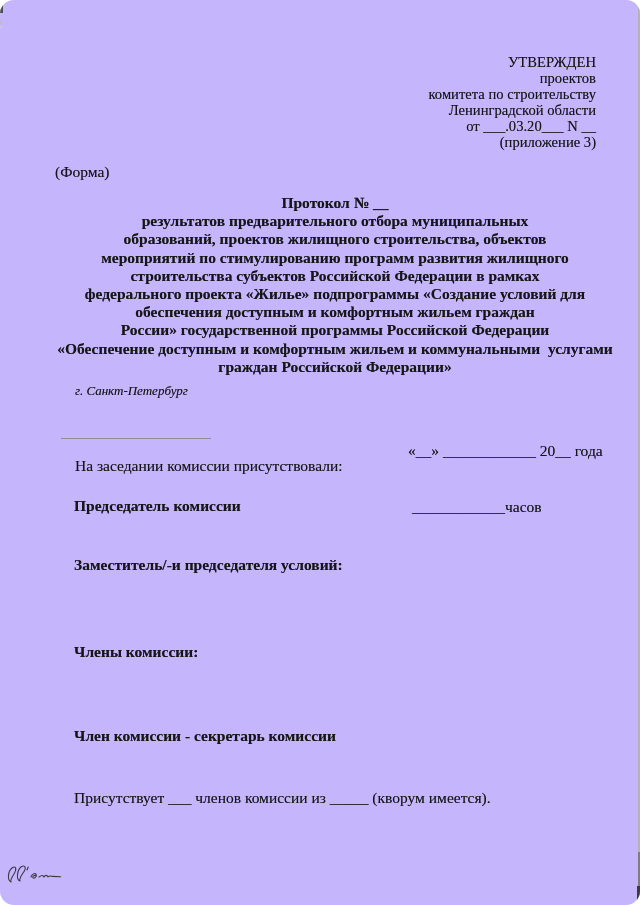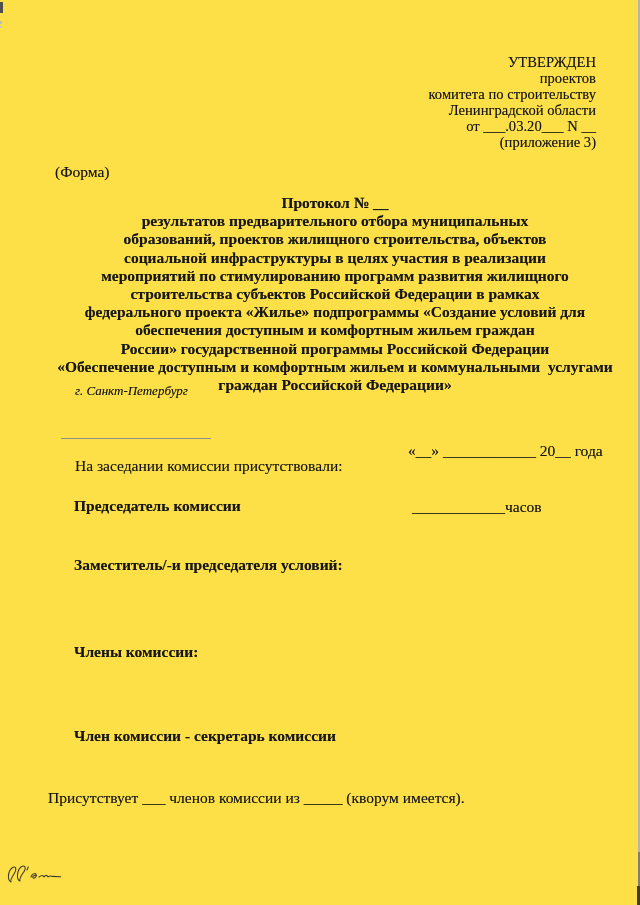--- a/index.html
+++ b/index.html
@@ -1,19 +1,20 @@
 <!DOCTYPE html>
 <html><head>
 <meta charset="utf-8">
 <style>
   html,body{margin:0;padding:0;background:#ffffff;}
   .page{
-    position:relative;width:640px;height:905px;background:#fde047;
+    position:relative;width:640px;height:905px;background:#c4b5fd;
     font-family:"Liberation Serif", serif;color:#161616;overflow:hidden;
     text-shadow:0 0 .35px rgba(25,25,25,.5);
+    border-radius:14px;
   }
   
   .edge-right{position:absolute;right:0;top:0;width:2px;height:905px;background:#b3b3b3;}
   .edge-right-mid{position:absolute;right:0;top:852px;width:2px;height:34px;background:#7d7d7d;}
   .edge-right-dark{position:absolute;right:0;top:886px;width:3px;height:19px;background:#3c3c3c;}
   .tl-dash{position:absolute;left:0;top:2px;width:3px;height:11px;background:#4f4f4f;}
   .tl-dot1{position:absolute;left:0;top:21px;width:2px;height:3px;background:#bdbdbd;}
   .tl-dot2{position:absolute;left:0;top:26px;width:2px;height:2px;background:#c9c9c9;}
   
   .approval{position:absolute;top:55px;right:44px;text-align:right;font-size:14.6px;line-height:15.9px;}
@@ -23,21 +24,21 @@
   .place{position:absolute;left:75px;top:383px;font-size:13px;font-style:italic;}
   .place-underline{position:absolute;left:61px;top:438px;width:150px;height:0;border-top:1.6px solid #8f8f8f;}
   .datetime{position:absolute;left:408px;top:405px;font-size:15.5px;line-height:18.5px;white-space:pre;}
   .datetime .hours{margin-left:4px;}
   .attend{position:absolute;left:75px;top:457px;font-size:15.5px;}
   .h{position:absolute;left:74px;font-weight:700;font-size:15.5px;}
   .chair{top:497px;}
   .deputy{top:556px;}
   .members{top:643px;}
   .secretary{top:727px;}
-  .quorum{position:absolute;left:48px;top:789px;font-size:15.5px;}
+  .quorum{position:absolute;left:74px;top:789px;font-size:15.5px;}
   .signature{position:absolute;left:6px;top:860px;}
 </style>
 </head>
 <body>
 
 <div class="page">
 
   <div class="edge-right"></div>
   <div class="edge-right-mid"></div>
   <div class="edge-right-dark"></div>
@@ -53,21 +54,20 @@
     <div>от ___.03.20___ N __</div>
     <div>(приложение 3)</div>
   </div>
 
   <div class="form-label">(Форма)</div>
 
   <div class="title">
     <div class="title-line">Протокол № __</div>
     <div class="title-line">результатов предварительного отбора муниципальных</div>
     <div class="title-line">образований, проектов жилищного строительства, объектов</div>
-    <div class="title-line">социальной инфраструктуры в целях участия в реализации</div>
     <div class="title-line">мероприятий по стимулированию программ развития жилищного</div>
     <div class="title-line">строительства субъектов Российской Федерации в рамках</div>
     <div class="title-line">федерального проекта «Жилье» подпрограммы «Создание условий для</div>
     <div class="title-line">обеспечения доступным и комфортным жильем граждан</div>
     <div class="title-line">России» государственной программы Российской Федерации</div>
     <div class="title-line">«Обеспечение доступным и комфортным жильем и коммунальными  услугами</div>
     <div class="title-line">граждан Российской Федерации»</div>
   </div>
 
   <div class="place">г. Санкт-Петербург</div>

